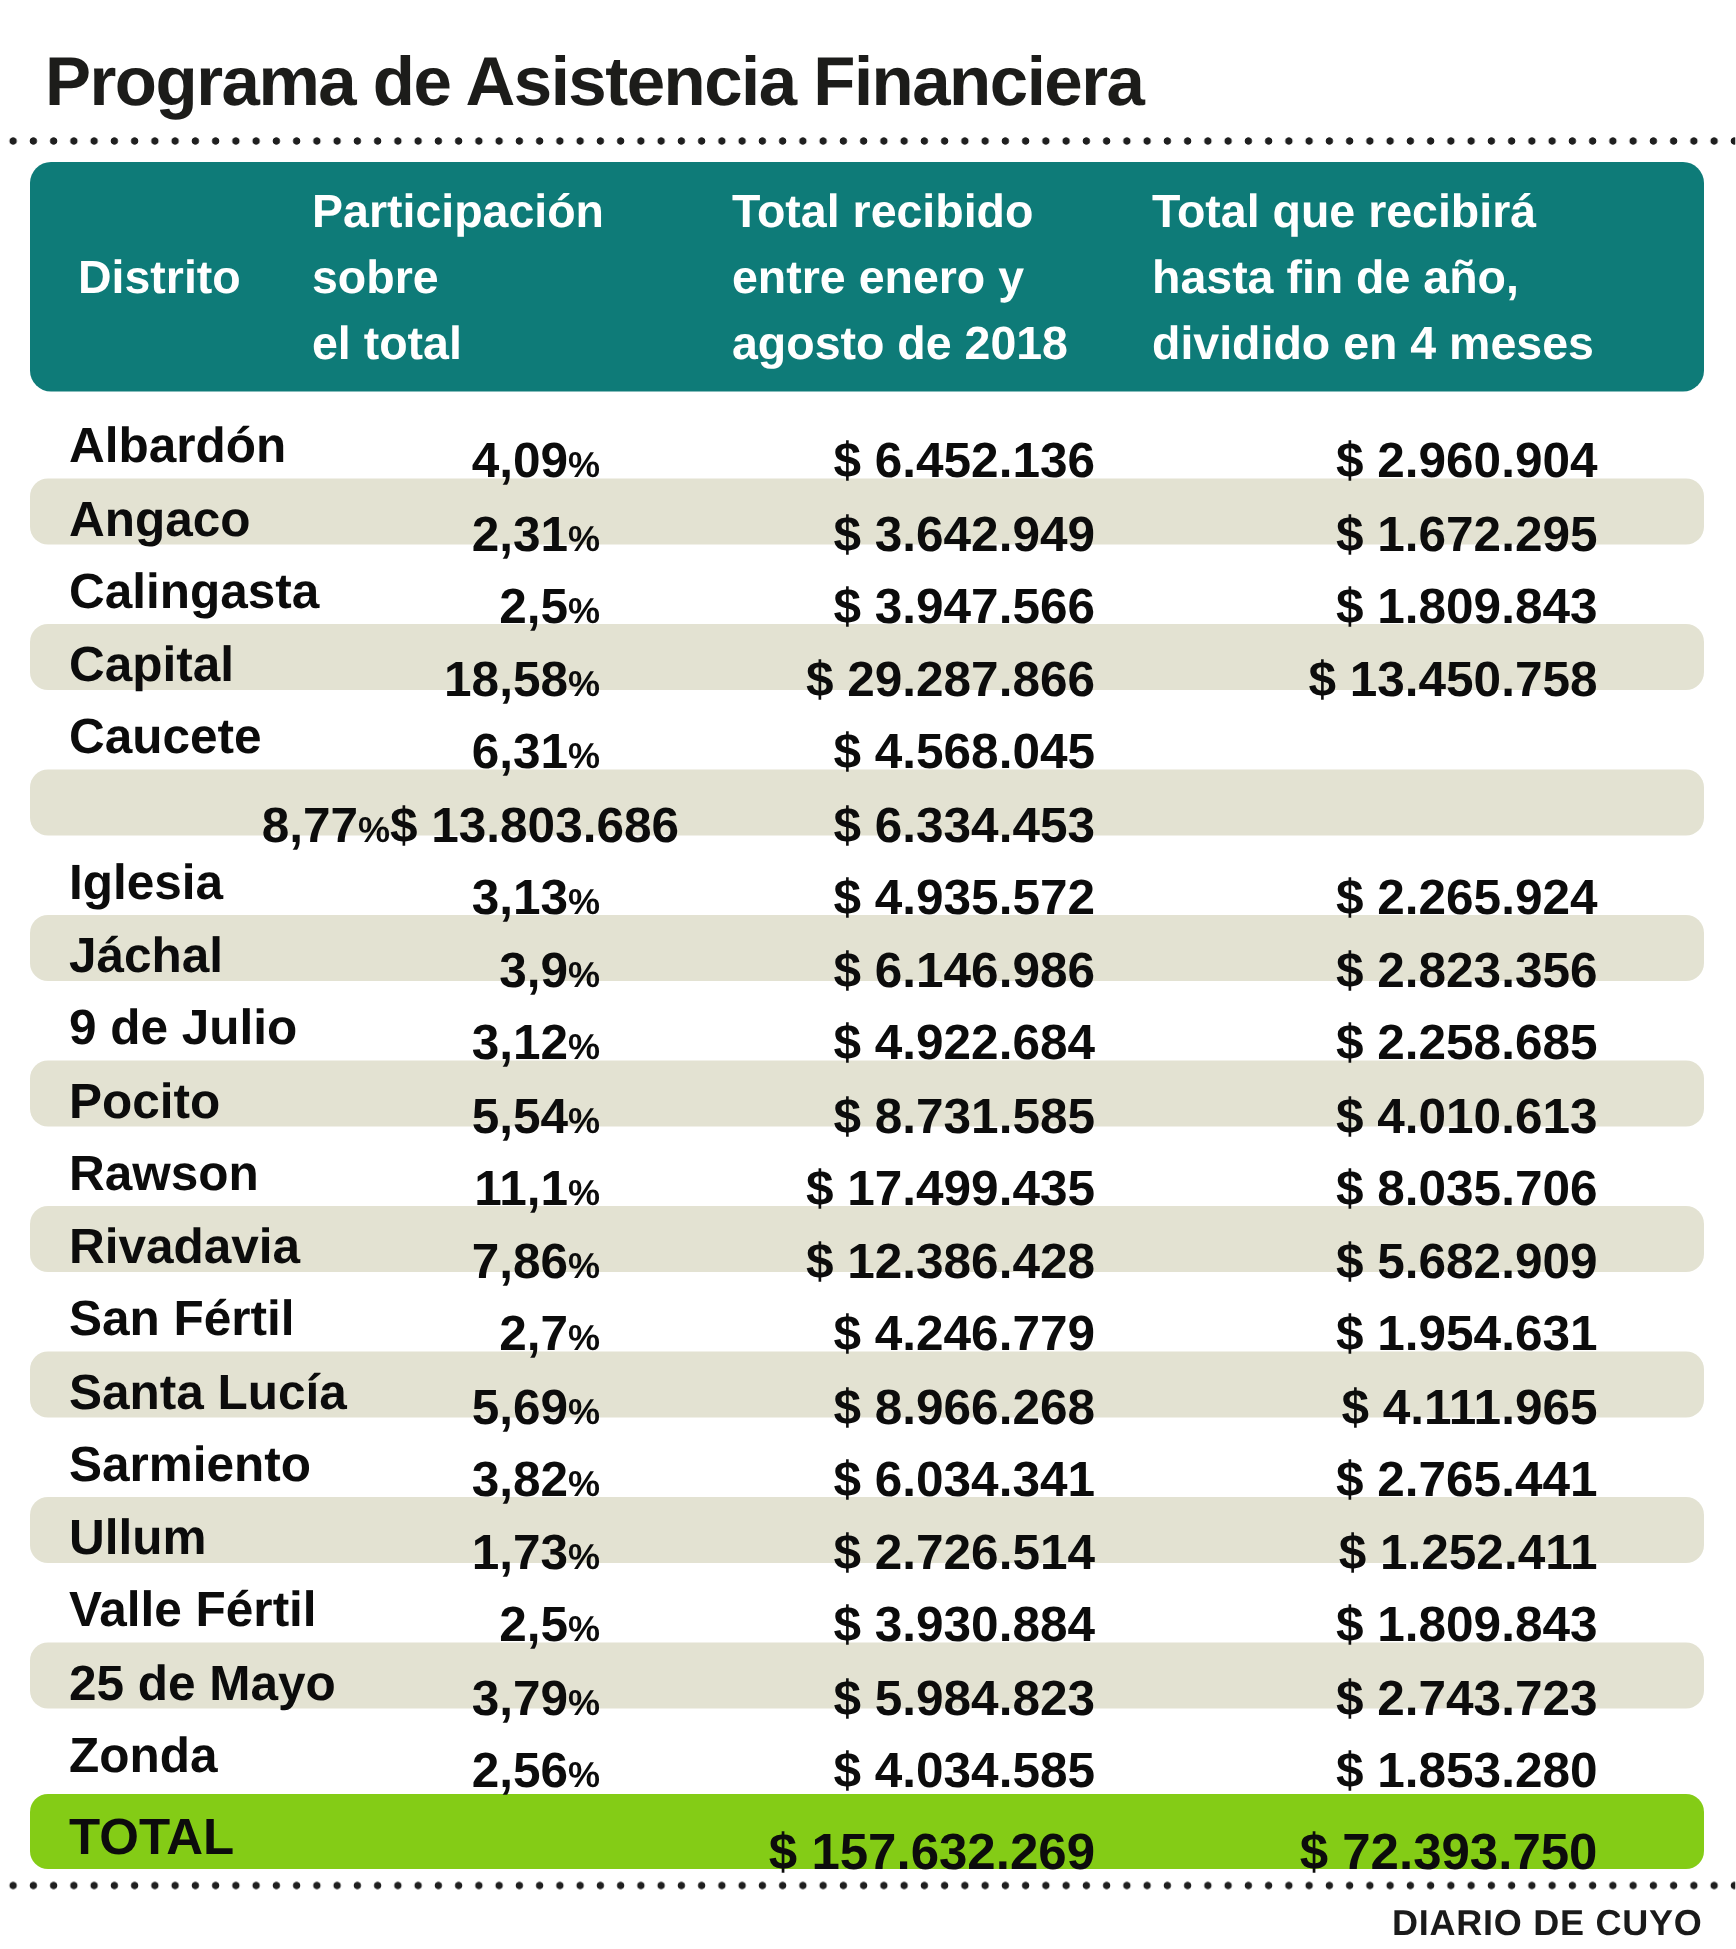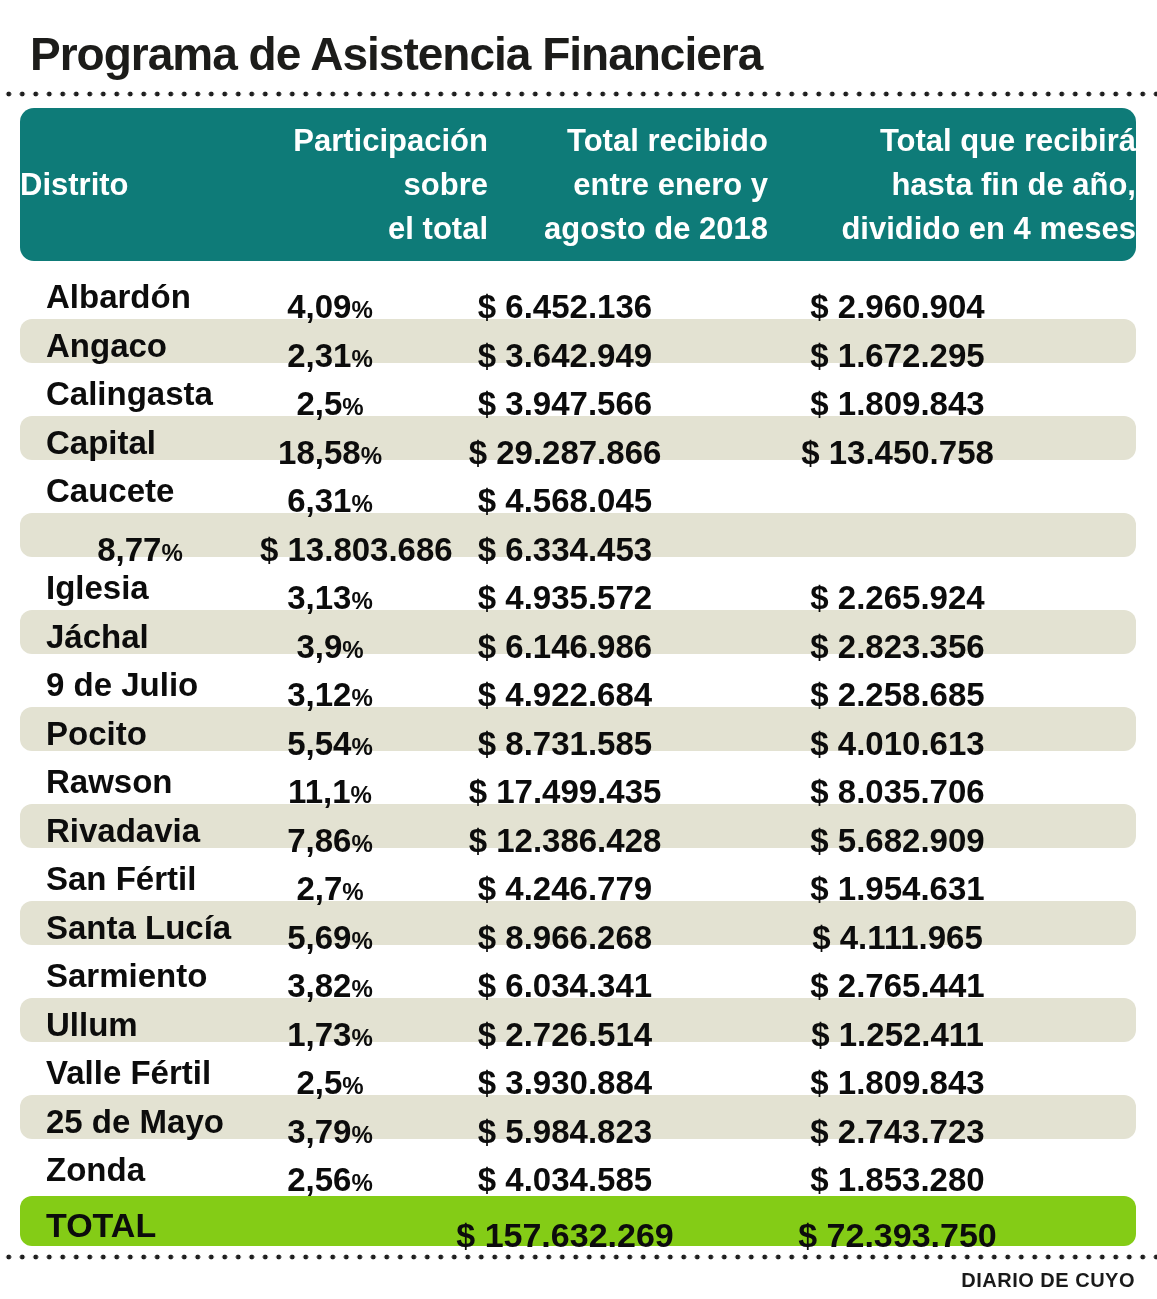--- a/index.html
+++ b/index.html
@@ -35,22 +35,22 @@
     border-radius:14px;
     display:grid;
     grid-template-columns:188px 280px 280px 368px;
     align-items:center;
     color:#ffffff;
     font-weight:700;
     font-size:31px;
     line-height:44px;
     box-sizing:border-box;
   }
-  .table-header .hcell { text-align:right; white-space:pre-line; }
-  .table-header .hcell.first { text-align:left; }
+  .table-header .hcell { text-align:left; white-space:pre-line; }
+  .table-header .hcell.first { text-align:left; padding-left:32px; }
 
   .rows { margin:7px 21px 0 20px; width:1116px;font-weight:bold; }
   .row {
     position:relative;
     height:48.5px;
     display:grid;
     grid-template-columns:240px 140px 330px 335px;
     padding-right:71px;
     box-sizing:border-box;
     align-items:center;
@@ -60,21 +60,21 @@
   .row.striped::before {
     content:"";
     position:absolute;
     left:0; right:0; top:2px; bottom:2px;
     background:#e3e2d2;
     border-radius:12px;
     z-index:0;
   }
   .row > div { position:relative; z-index:1; white-space:nowrap; }
   .cell-district { text-align:left; padding-left:26px; }
-  .cell-share, .cell-received, .cell-upcoming { text-align:center;margin-top:20px; }
+  .cell-share, .cell-received, .cell-upcoming { text-align:right;margin-top:20px; }
   .pct-sign { font-size:24px; }
 
   .total-row {
     position:relative;
     margin:6px 21px 0 20px;
     width:1116px; height:50px;
     background:#84cc16;
     border-radius:12px;
     display:grid;
     grid-template-columns:240px 140px 330px 335px;
@@ -83,21 +83,21 @@
     align-items:center;
     font-size:34px;
     font-weight:700;
     color:#0c0c0c;
   }
   .total-row > div { white-space:nowrap; }
 
   .footer {
     margin:8px 22px 0 0;
     text-align:right;
-    font-size:20px;
+    font-size:24px;
     font-weight:700;
     color:#1a1a1a;
     letter-spacing:0.5px;
   }
 </style>
 </head>
 <body>
 
 <h1 class="title">Programa de Asistencia Financiera</h1>
 

